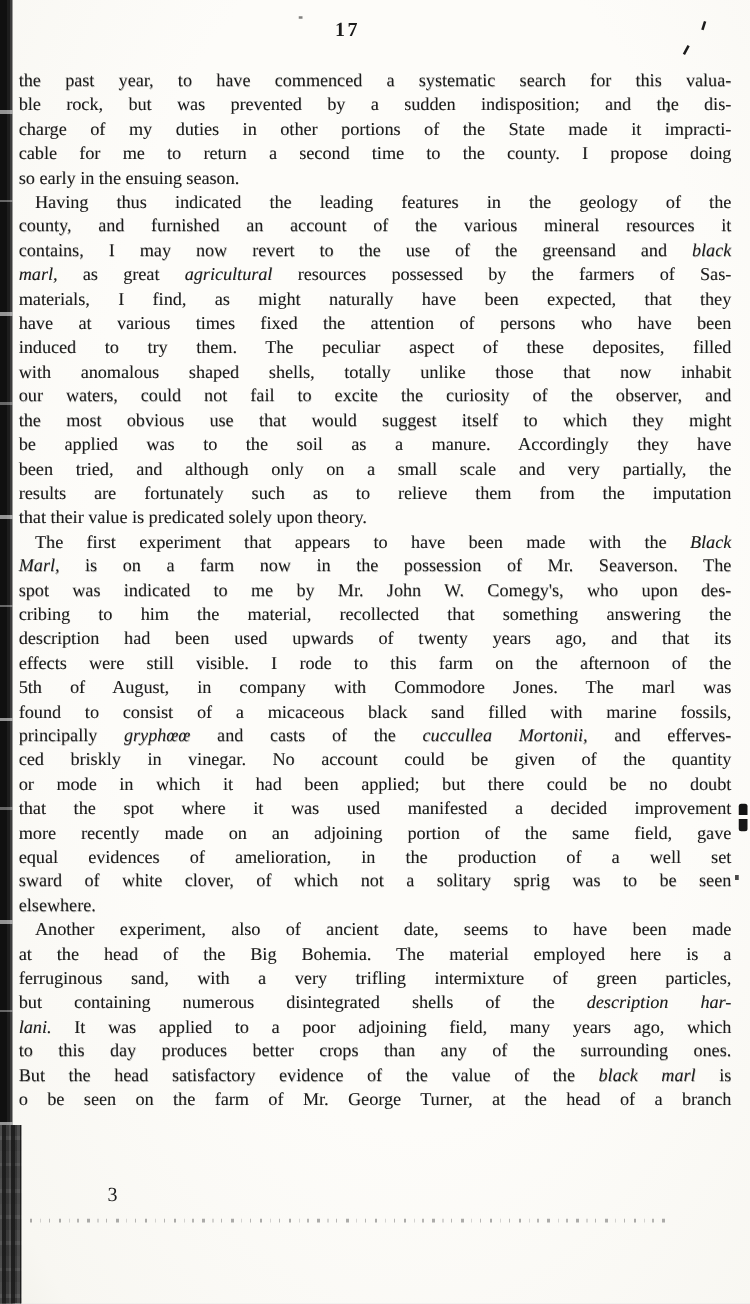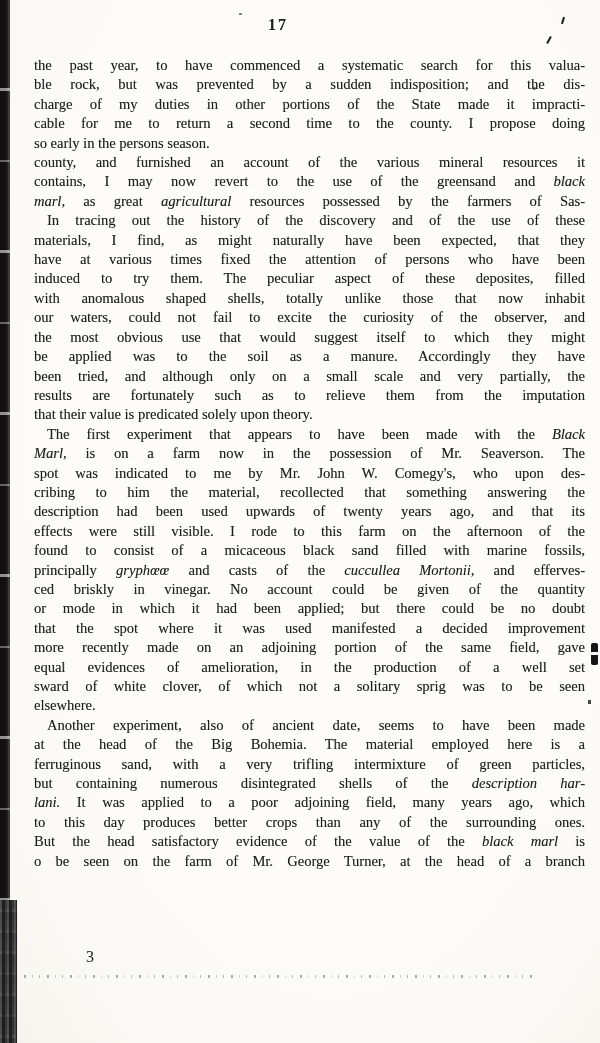--- a/index.html
+++ b/index.html
@@ -52,21 +52,20 @@
     left: 15px; top: 56px;
     width: 570px;
     font-size: 14.5px;
     line-height: 19.4px;
     text-shadow: 0.3px 0.3px 0 rgba(20,20,20,0.35);
   }
   .line {
     text-align: justify;
     text-align-last: justify;
     white-space: normal;
-    margin-left: 19px;
   }
   .line.last {
     text-align-last: left;
   }
   .line.indent {
     text-indent: 13px;
   }
   .line i { font-style: italic; }
 
   .signature-mark {
@@ -107,41 +106,42 @@
   <div class="binding-band"></div>
   <div class="binding-band-bottom"></div>
 
   <div class="page-number">17</div>
 
   <div class="text-block">
       <div class="line"><span>the past year, to have commenced a systematic search for this valua-</span></div>
       <div class="line"><span>ble rock, but was prevented by a sudden indisposition; and the dis-</span></div>
       <div class="line"><span>charge of my duties in other portions of the State made it impracti-</span></div>
       <div class="line"><span>cable for me to return a second time to the county.  I propose doing</span></div>
-      <div class="line last"><span>so early in the persons season.</span></div>
+      <div class="line last"><span>so early in the ensuing season.</span></div>
+      <div class="line indent"><span>Having thus indicated the leading features in the geology of the</span></div>
       <div class="line"><span>county, and furnished an account of the various mineral resources it</span></div>
       <div class="line"><span>contains, I may now revert to the use of the greensand and </span><i>black</i></div>
       <div class="line"><i>marl,</i><span> as great </span><i>agricultural</i><span> resources possessed by the farmers of Sas-</span></div>
-      <div class="line indent"><span>In tracing out the history of the discovery and of the use of these</span></div>
       <div class="line"><span>materials, I find, as might naturally have been expected, that they</span></div>
       <div class="line"><span>have at various times fixed the attention of persons who have been</span></div>
       <div class="line"><span>induced to try them.  The peculiar aspect of these deposites, filled</span></div>
       <div class="line"><span>with anomalous shaped shells, totally unlike those that now inhabit</span></div>
       <div class="line"><span>our waters, could not fail to excite the curiosity of the observer, and</span></div>
       <div class="line"><span>the most obvious use that would suggest itself to which they might</span></div>
       <div class="line"><span>be applied was to the soil as a manure.  Accordingly they have</span></div>
       <div class="line"><span>been tried, and although only on a small scale and very partially, the</span></div>
       <div class="line"><span>results are fortunately such as to relieve them from the imputation</span></div>
       <div class="line last"><span>that their value is predicated solely upon theory.</span></div>
       <div class="line indent"><span>The first experiment that appears to have been made with the </span><i>Black</i></div>
       <div class="line"><i>Marl,</i><span> is on a farm now in the possession of Mr. Seaverson.  The</span></div>
       <div class="line"><span>spot was indicated to me by Mr. John W. Comegy's, who upon des-</span></div>
       <div class="line"><span>cribing to him the material, recollected that something answering the</span></div>
       <div class="line"><span>description had been used upwards of twenty years ago, and that its</span></div>
       <div class="line"><span>effects were still visible.  I rode to this farm on the afternoon of the</span></div>
+      <div class="line"><span>5th of August, in company with Commodore Jones.  The marl was</span></div>
       <div class="line"><span>found to consist of a micaceous black sand filled with marine fossils,</span></div>
       <div class="line"><span>principally </span><i>gryphœœ</i><span> and casts of the </span><i>cuccullea Mortonii,</i><span> and efferves-</span></div>
       <div class="line"><span>ced briskly in vinegar.  No account could be given of the quantity</span></div>
       <div class="line"><span>or mode in which it had been applied; but there could be no doubt</span></div>
       <div class="line"><span>that the spot where it was used manifested a decided improvement</span></div>
       <div class="line"><span>more recently made on an adjoining portion of the same field, gave</span></div>
       <div class="line"><span>equal evidences of amelioration, in the production of a well set</span></div>
       <div class="line"><span>sward of white clover, of which not a solitary sprig was to be seen</span></div>
       <div class="line last"><span>elsewhere.</span></div>
       <div class="line indent"><span>Another experiment, also of ancient date, seems to have been made</span></div>

